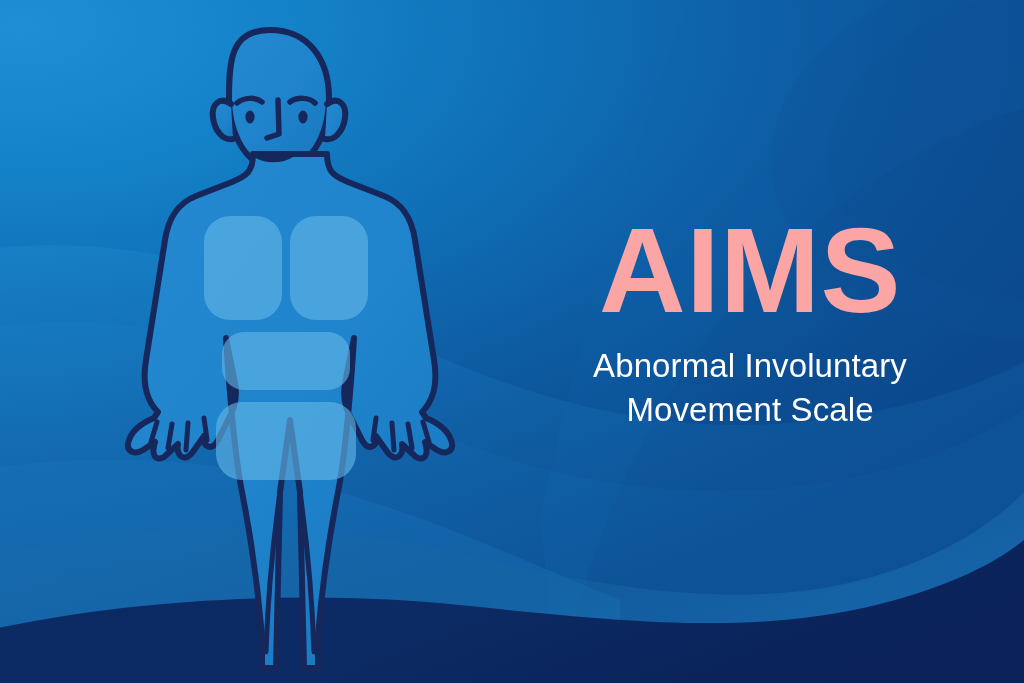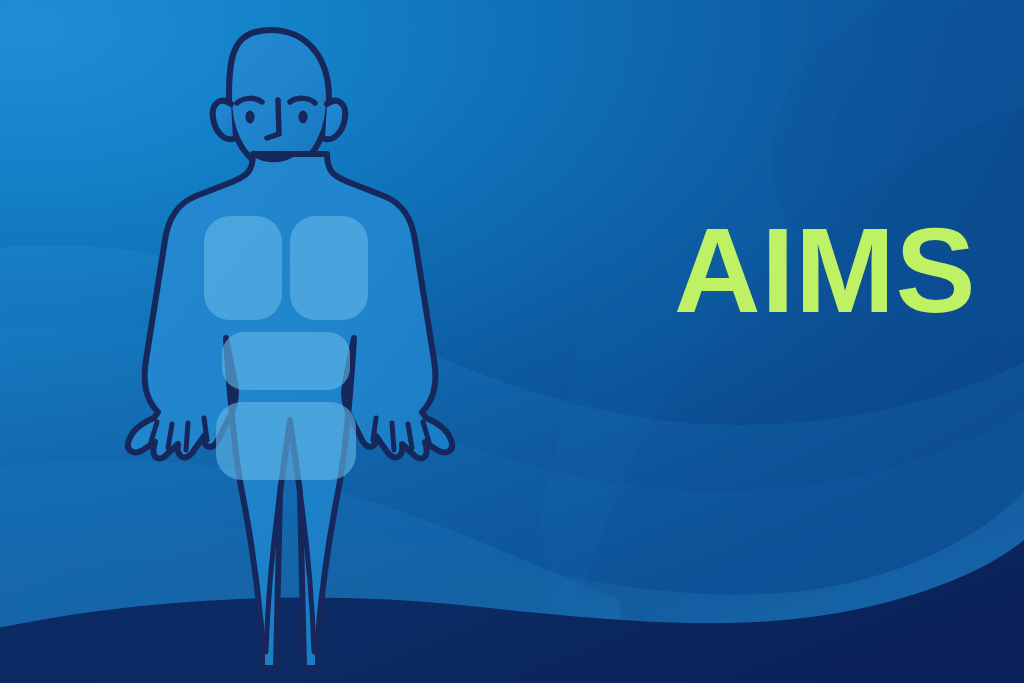--- a/index.html
+++ b/index.html
@@ -27,28 +27,27 @@
   }
   .text-block {
     position: absolute;
     left: 524px;
     top: 214px;
     width: 452px;
     text-align: center;
     z-index: 40;
   }
   .title {
-    color: #bef264;
+    color: #fca5a5;
     font-size: 120px;
     line-height: 112px;
     font-weight: 700;
     letter-spacing: 0.5px;
     margin: 0;
     padding: 0;
-    text-align: right;
   }
   .subtitle {
     color: #ffffff;
     font-size: 33px;
     line-height: 44px;
     font-weight: 400;
     margin: 18px 0 0 0;
     padding: 0;
     letter-spacing: 0.1px;
   }
@@ -230,15 +229,19 @@
 
       <g fill="none" stroke="#16275c" stroke-width="5" stroke-linecap="round">
         <path d="M170,470 C 163,520 158,570 156,630"></path>
         <path d="M190,470 C 197,520 202,570 204,630"></path>
       </g>
     </svg>
   </div>
 
   <div class="text-block">
     <div class="title">AIMS</div>
+    <div class="subtitle">
+      <div>Abnormal Involuntary</div>
+      <div>Movement Scale</div>
+    </div>
   </div>
 
 </div>
 
 </body></html>

